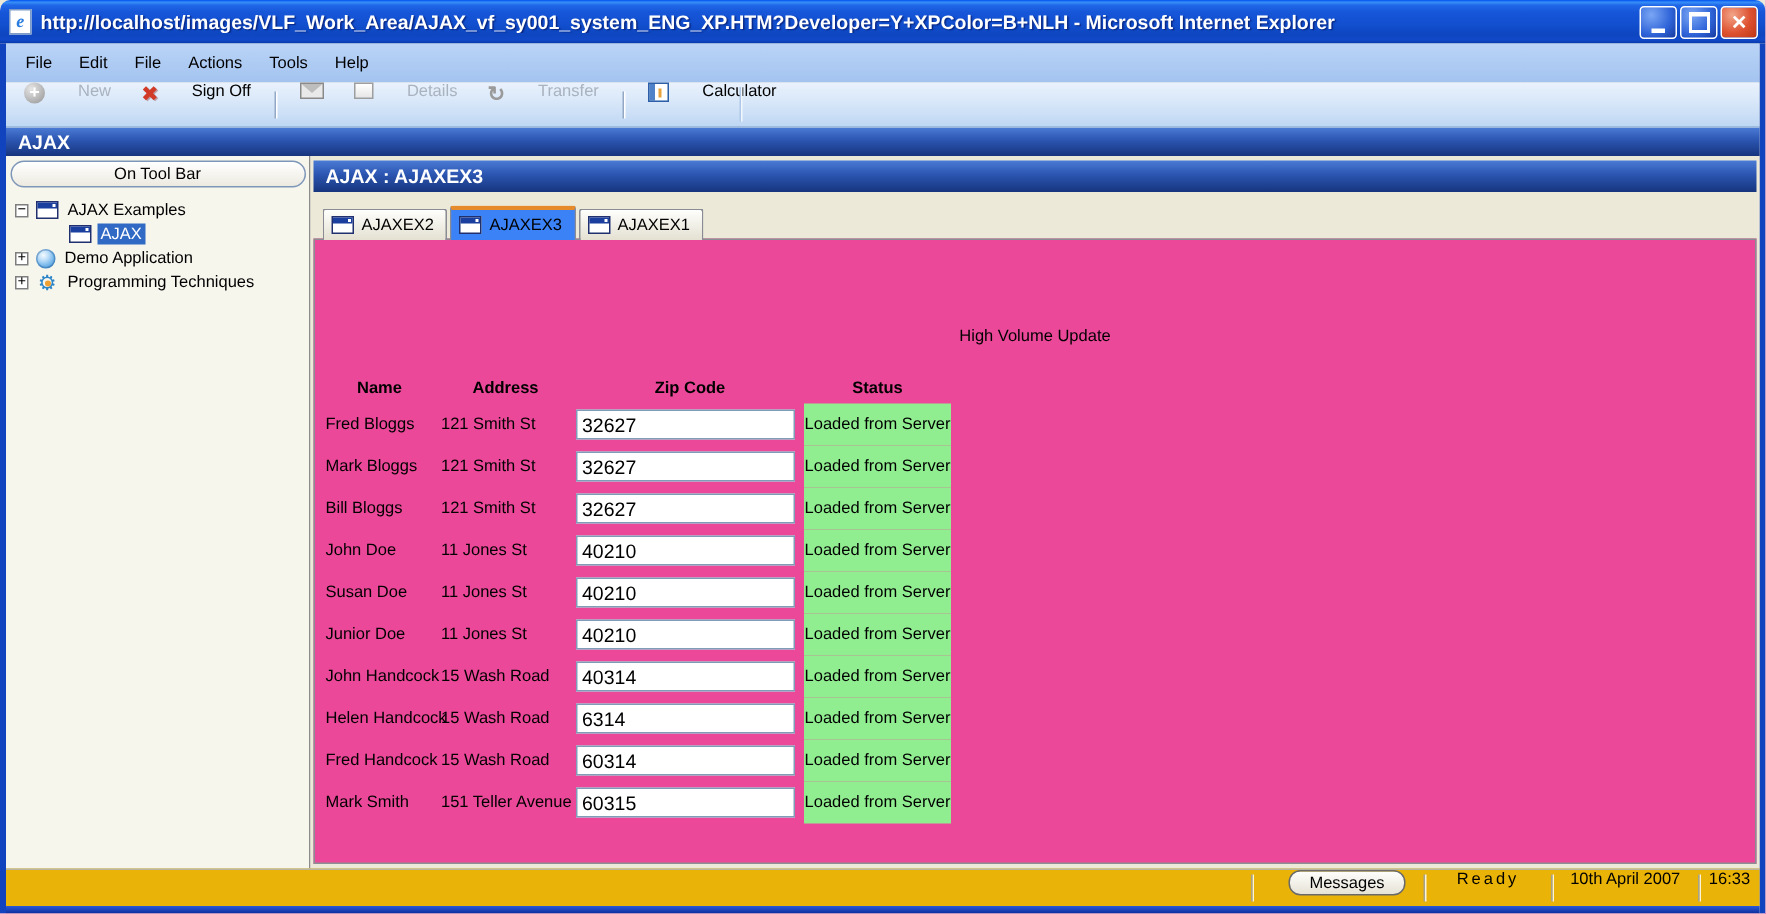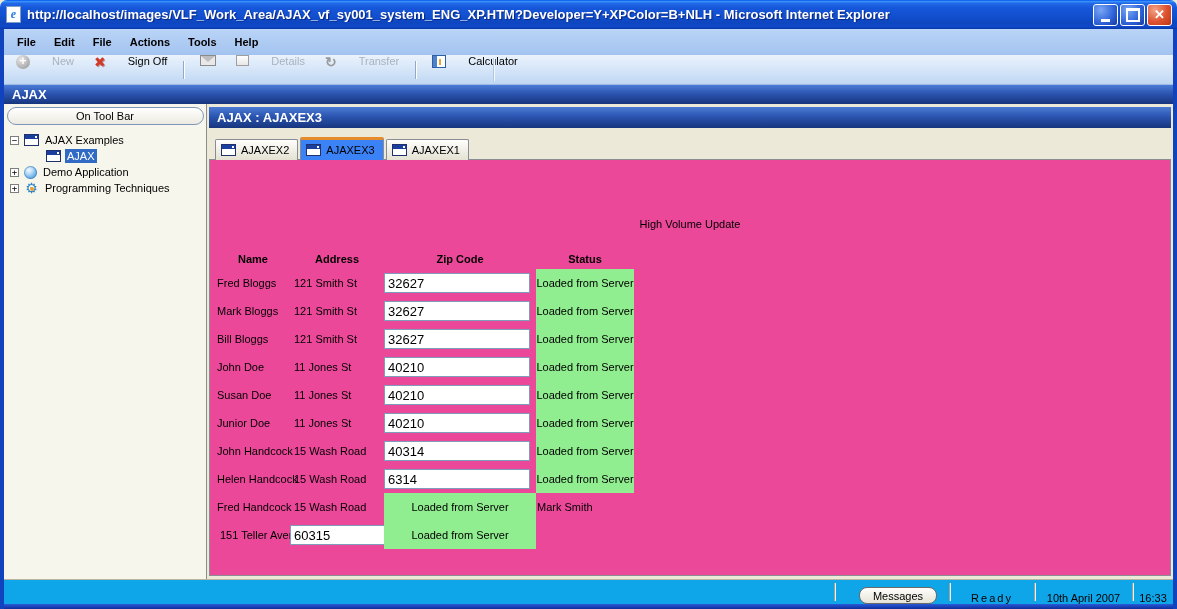--- a/index.html
+++ b/index.html
@@ -24,21 +24,21 @@
   .winbtn-minimize::before { content:""; width:9px; height:3px; background:#fff; margin-top:11px; }
   .winbtn-maximize::before { content:""; width:10px; height:9px; border:2px solid #fff; border-top-width:3px; background:transparent; }
   .winbtn-close::before { content:"✕"; font-size:13px; font-weight:bold; }
 
   
   .chrome-body { flex:1; display:flex; flex-direction:column; border-left:4px solid #1243BE; border-right:4px solid #1243BE; }
 
   
   .menubar { height:26px; flex:none; display:flex; align-items:center; padding-left:4px;
     background:linear-gradient(180deg,#BAD4F7,#A3C3EF); }
-  .menu-item { padding:4px 9px; color:#000; cursor:default;font-weight:bold; }
+  .menu-item { padding:4px 9px; color:#000; cursor:default; }
 
   
   .toolbar { height:30px; flex:none; display:flex; align-items:center; padding-left:2px;
     background:linear-gradient(180deg,#EAF2FC 0%,#D8E7F9 45%,#BFD7F3 100%);
     border-bottom:1px solid #9DBBE2; position:relative; }
   .toolbar::after { content:""; position:absolute; left:489px; top:3px; bottom:3px; width:1px;
     background:#AEC8E8; box-shadow:1px 0 0 #F2F7FD; }
   .tb-btn { display:inline-flex; align-items:flex-start; gap:22px; padding:0 10px; height:100%; color:#000; }
   .tb-btn.disabled { color:#A9B2BF; }
   .tb-sep { width:1px; height:18px; background:#93A8C4; margin:0 6px; box-shadow:1px 0 0 #fff; flex:none; }
@@ -103,21 +103,21 @@
     grid-template-rows:18px repeat(10,28px); }
   .th { font-weight:bold; text-align:center; line-height:16px; }
   .name-cell { line-height:28px; padding-left:1px; white-space:nowrap; }
   .addr-cell { line-height:28px; padding-left:4px; white-space:nowrap; }
   .zip-cell { display:flex; align-items:center; }
   .zip-input { width:146px; height:20px; border:1px solid #7F9DB9; background:#fff; font-size:13px;
     padding:0 3px; font-family:"Liberation Sans",sans-serif; }
   .status-cell { display:flex; align-items:center; justify-content:center; background:var(--status-green,#90EE90); }
 
   
-  .statusbar { height:25px; flex:none; display:flex; align-items:flex-end; background:#0ea5e9;
+  .statusbar { height:25px; flex:none; display:flex; align-items:flex-start; background:#eab308;
     border-top:1px solid #B8B5A4; }
   .sb-spacer { flex:1; }
   .sb-div { width:1px; align-self:stretch; margin:3px 0; background:#A5A28E; box-shadow:1px 0 0 rgba(255,255,255,.85); flex:none; }
   .messages-btn { width:78px; height:17px; border:1px solid #6A6A6A; border-radius:8px;
     background:linear-gradient(#FEFEFC,#E6E3D6); font-size:11px; margin:0 12px 0 24px;
     font-family:"Liberation Sans",sans-serif; padding:0; }
   .sb-cell { text-align:center; }
   .sb-ready { width:84px; letter-spacing:2px; }
   .sb-date { width:97px; }
   .sb-time { width:40px; }
@@ -277,20 +277,23 @@
               </div>
               <div class="status-cell">Loaded from Server</div>
               <div class="name-cell">Helen Handcock</div>
               <div class="addr-cell">15 Wash Road</div>
               <div class="zip-cell">
                 <input class="zip-input" type="text" value="6314" style="">
               </div>
               <div class="status-cell">Loaded from Server</div>
               <div class="name-cell">Fred Handcock</div>
               <div class="addr-cell">15 Wash Road</div>
+              <div class="zip-cell">
+                <input class="zip-input" type="text" value="60314" style="">
+              </div>
               <div class="status-cell">Loaded from Server</div>
               <div class="name-cell">Mark Smith</div>
               <div class="addr-cell">151 Teller Avenue</div>
               <div class="zip-cell">
                 <input class="zip-input" type="text" value="60315" style="">
               </div>
               <div class="status-cell">Loaded from Server</div>
             </div>
         </div>
       </div>

